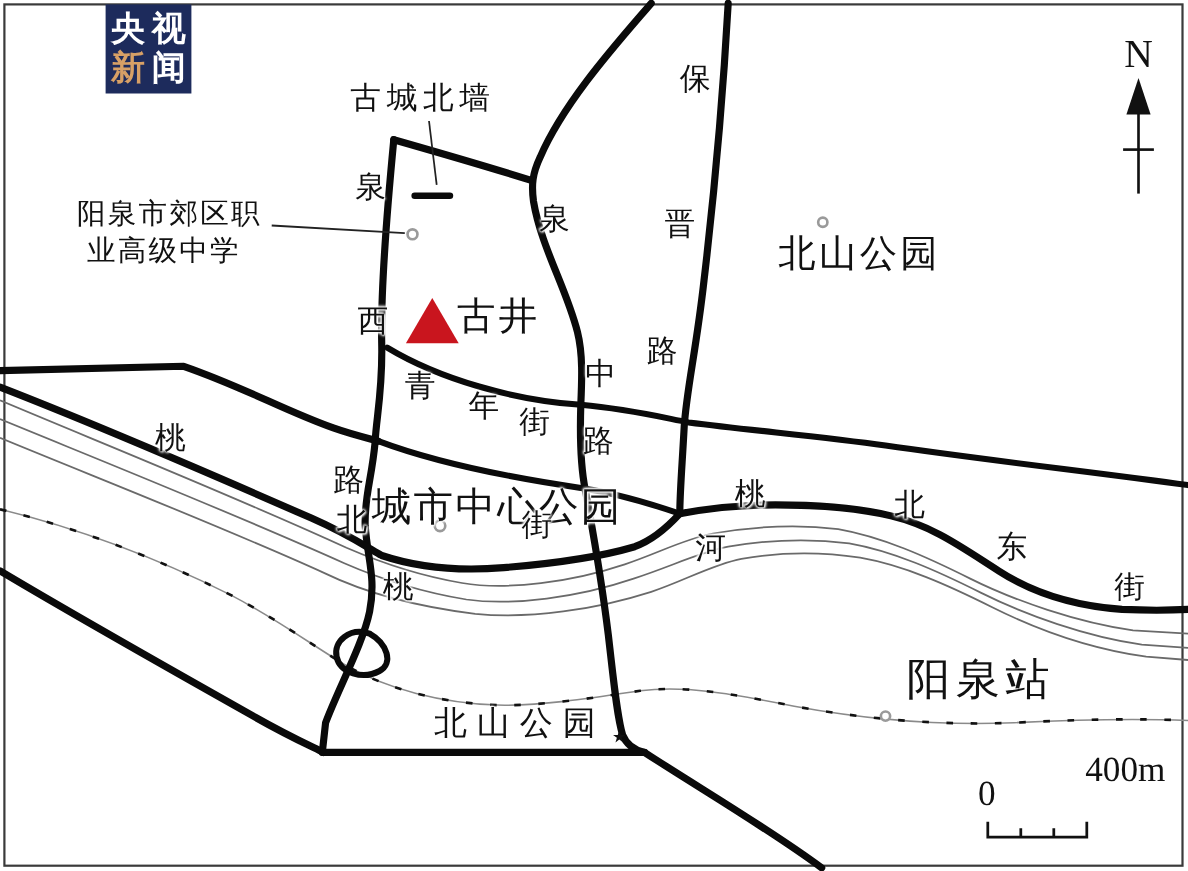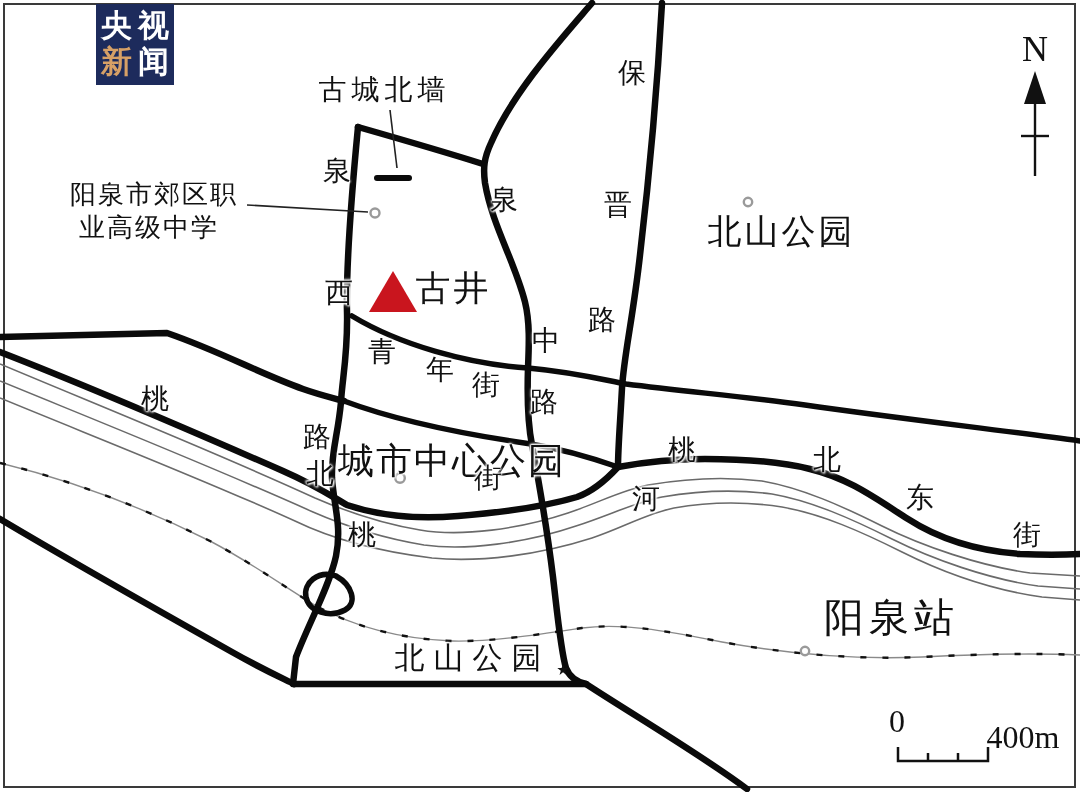--- a/index.html
+++ b/index.html
@@ -103,21 +103,21 @@
       <span class="map-label" style="left: 362px; top: 535px; font-size: 28px;">桃</span>
       <span class="map-label" style="left: 646px; top: 499px; font-size: 28px;">河</span>
       <span class="map-label" style="left: 682px; top: 450px; font-size: 28px;">桃</span>
       <span class="map-label" style="left: 827px; top: 460px; font-size: 28px;">北</span>
       <span class="map-label" style="left: 920px; top: 498px; font-size: 28px;">东</span>
       <span class="map-label" style="left: 1027px; top: 535px; font-size: 28px;">街</span>
       <span class="map-label" style="left: 877px; top: 618px; font-size: 40px; letter-spacing: 5px; padding-left: 5px; margin-left: 12px;">阳泉站</span>
       <span class="map-label" style="left: 468px; top: 658px; font-size: 30px; letter-spacing: 9px; padding-left: 9px;">北山公园</span>
       <span class="map-label" style="left: 1035px; top: 49px; font-size: 36px;">N</span>
       <span class="map-label" style="left: 897px; top: 721px; font-size: 32px;">0</span>
-      <span class="map-label" style="left: 1023px; top: 737px; font-size: 32px;">400m</span>
+      <span class="map-label" style="left: 1023px; top: 699px; font-size: 32px;">400m</span>
     </div>
 
   <div class="logo">
     <span>央</span>
     <span>视</span>
     <span class="hl">新</span>
     <span>闻</span>
   </div>
 
 </div>

